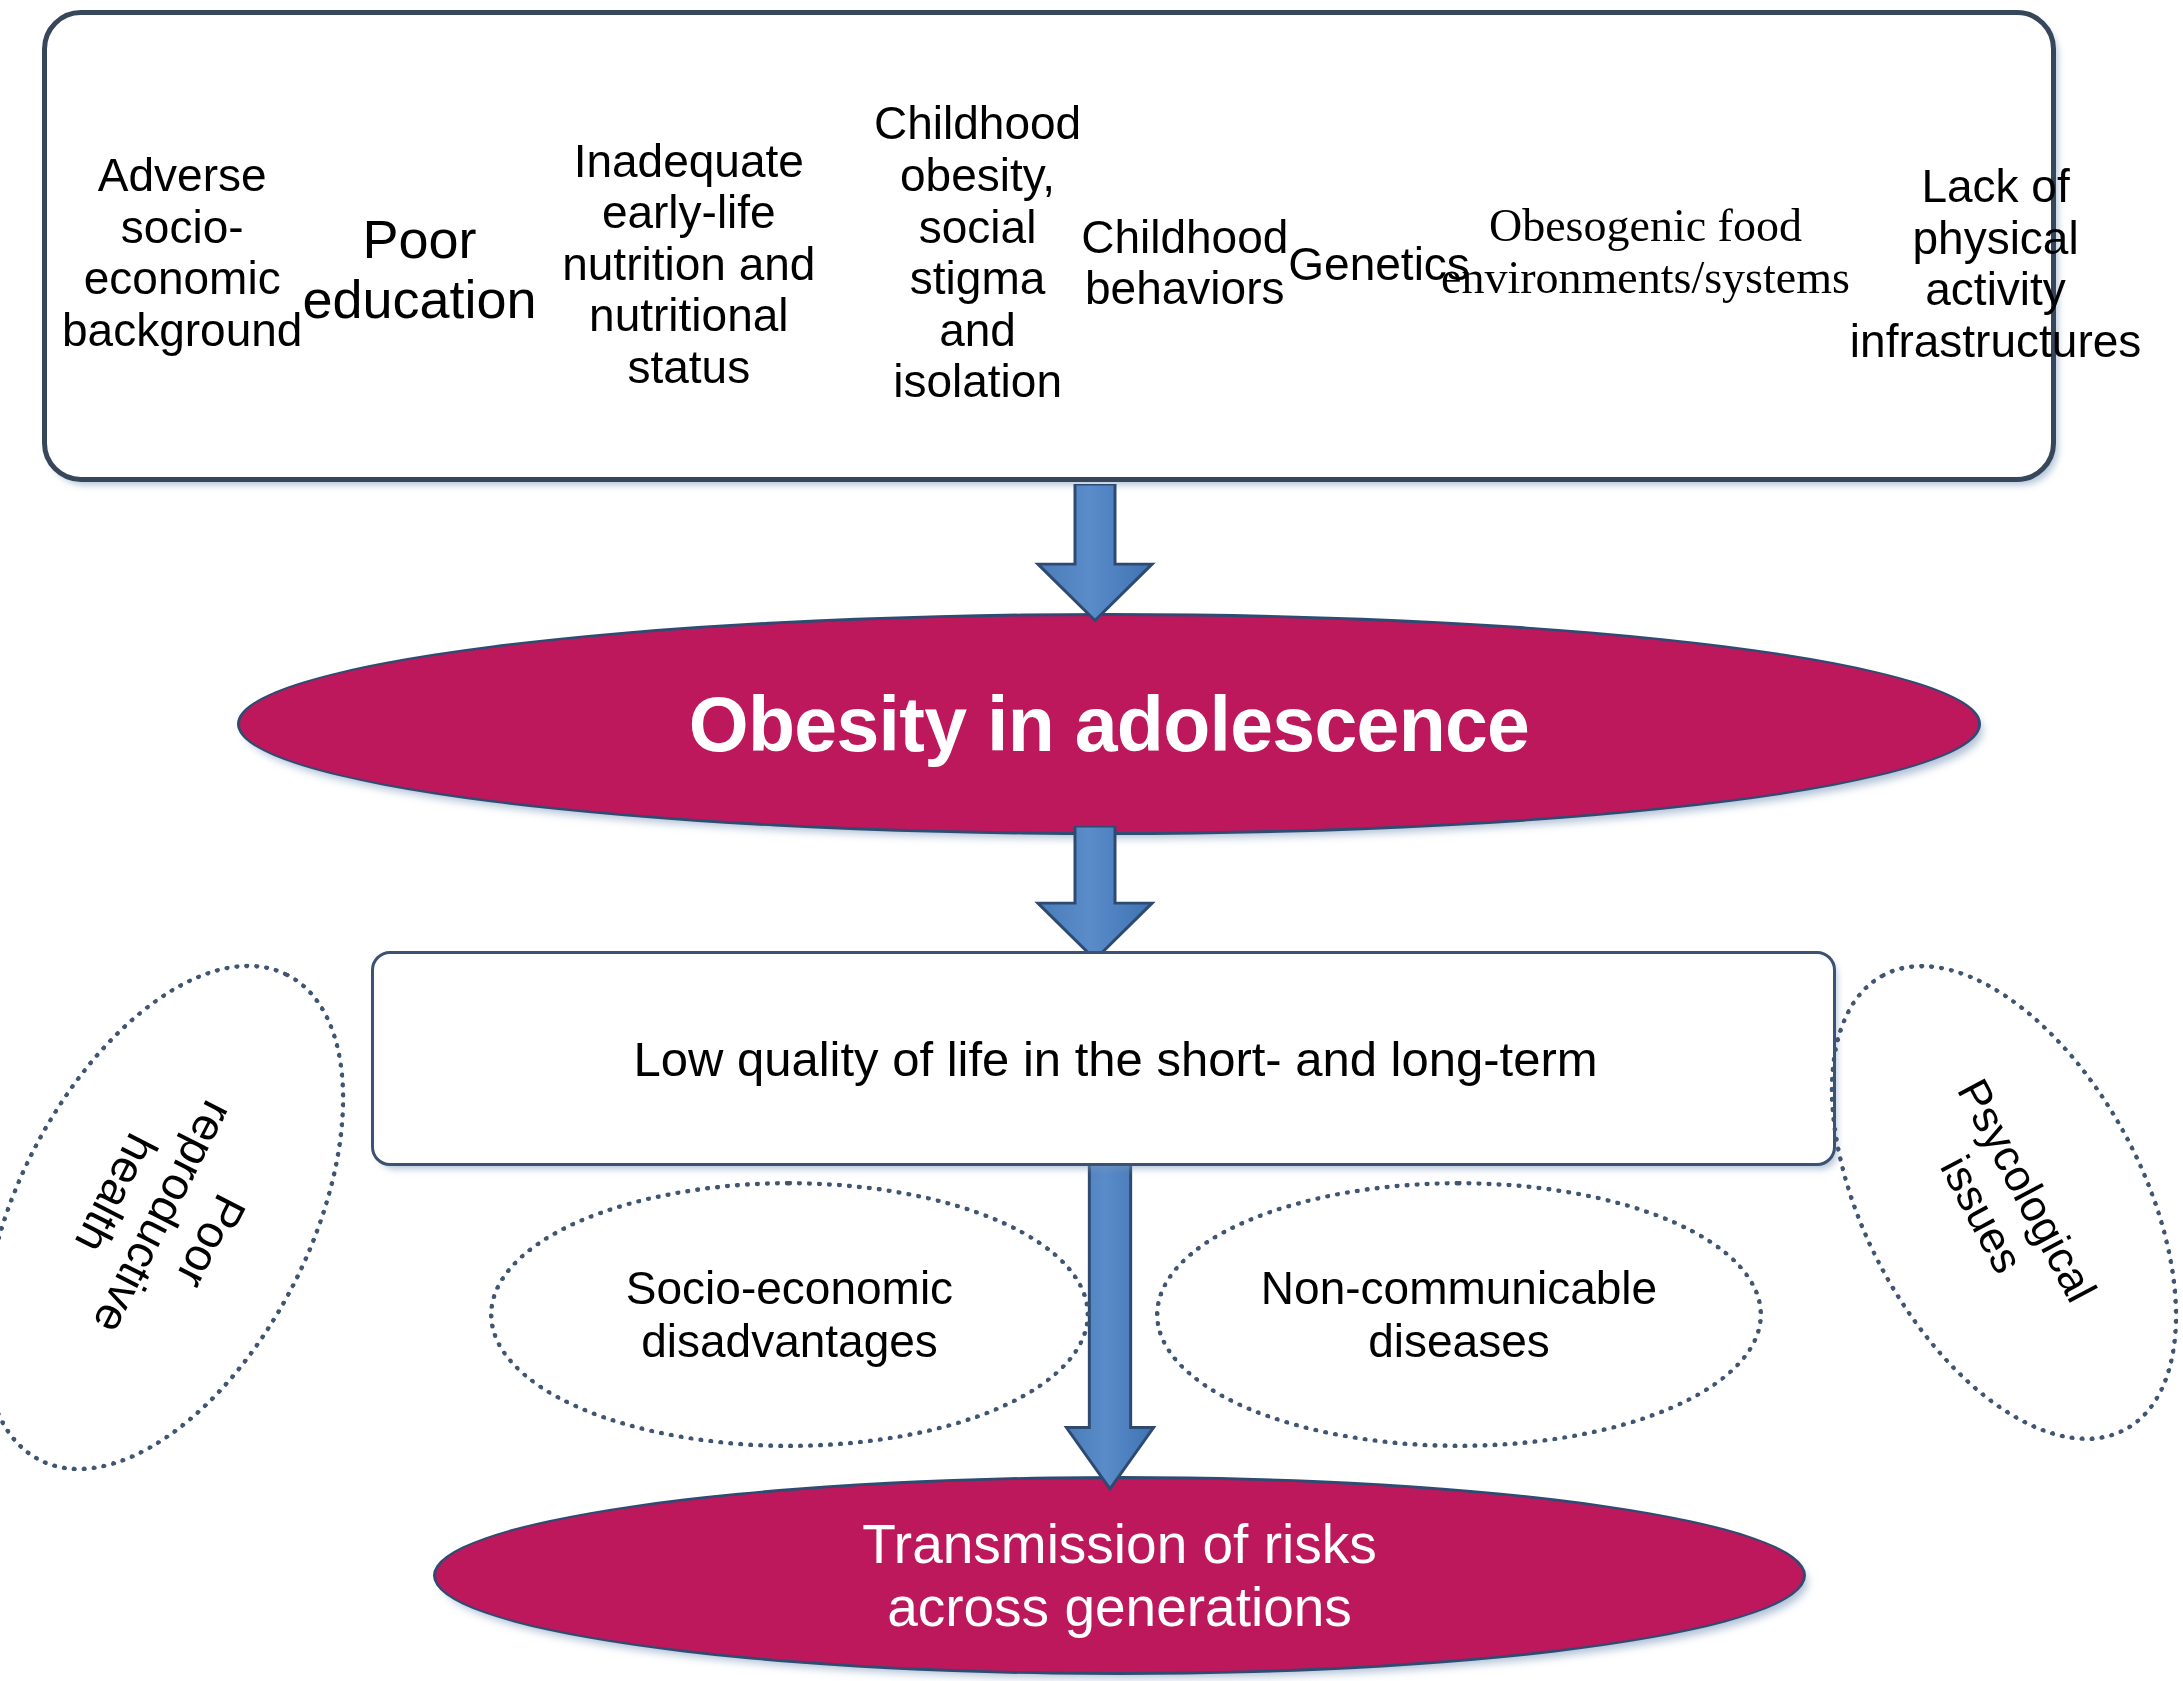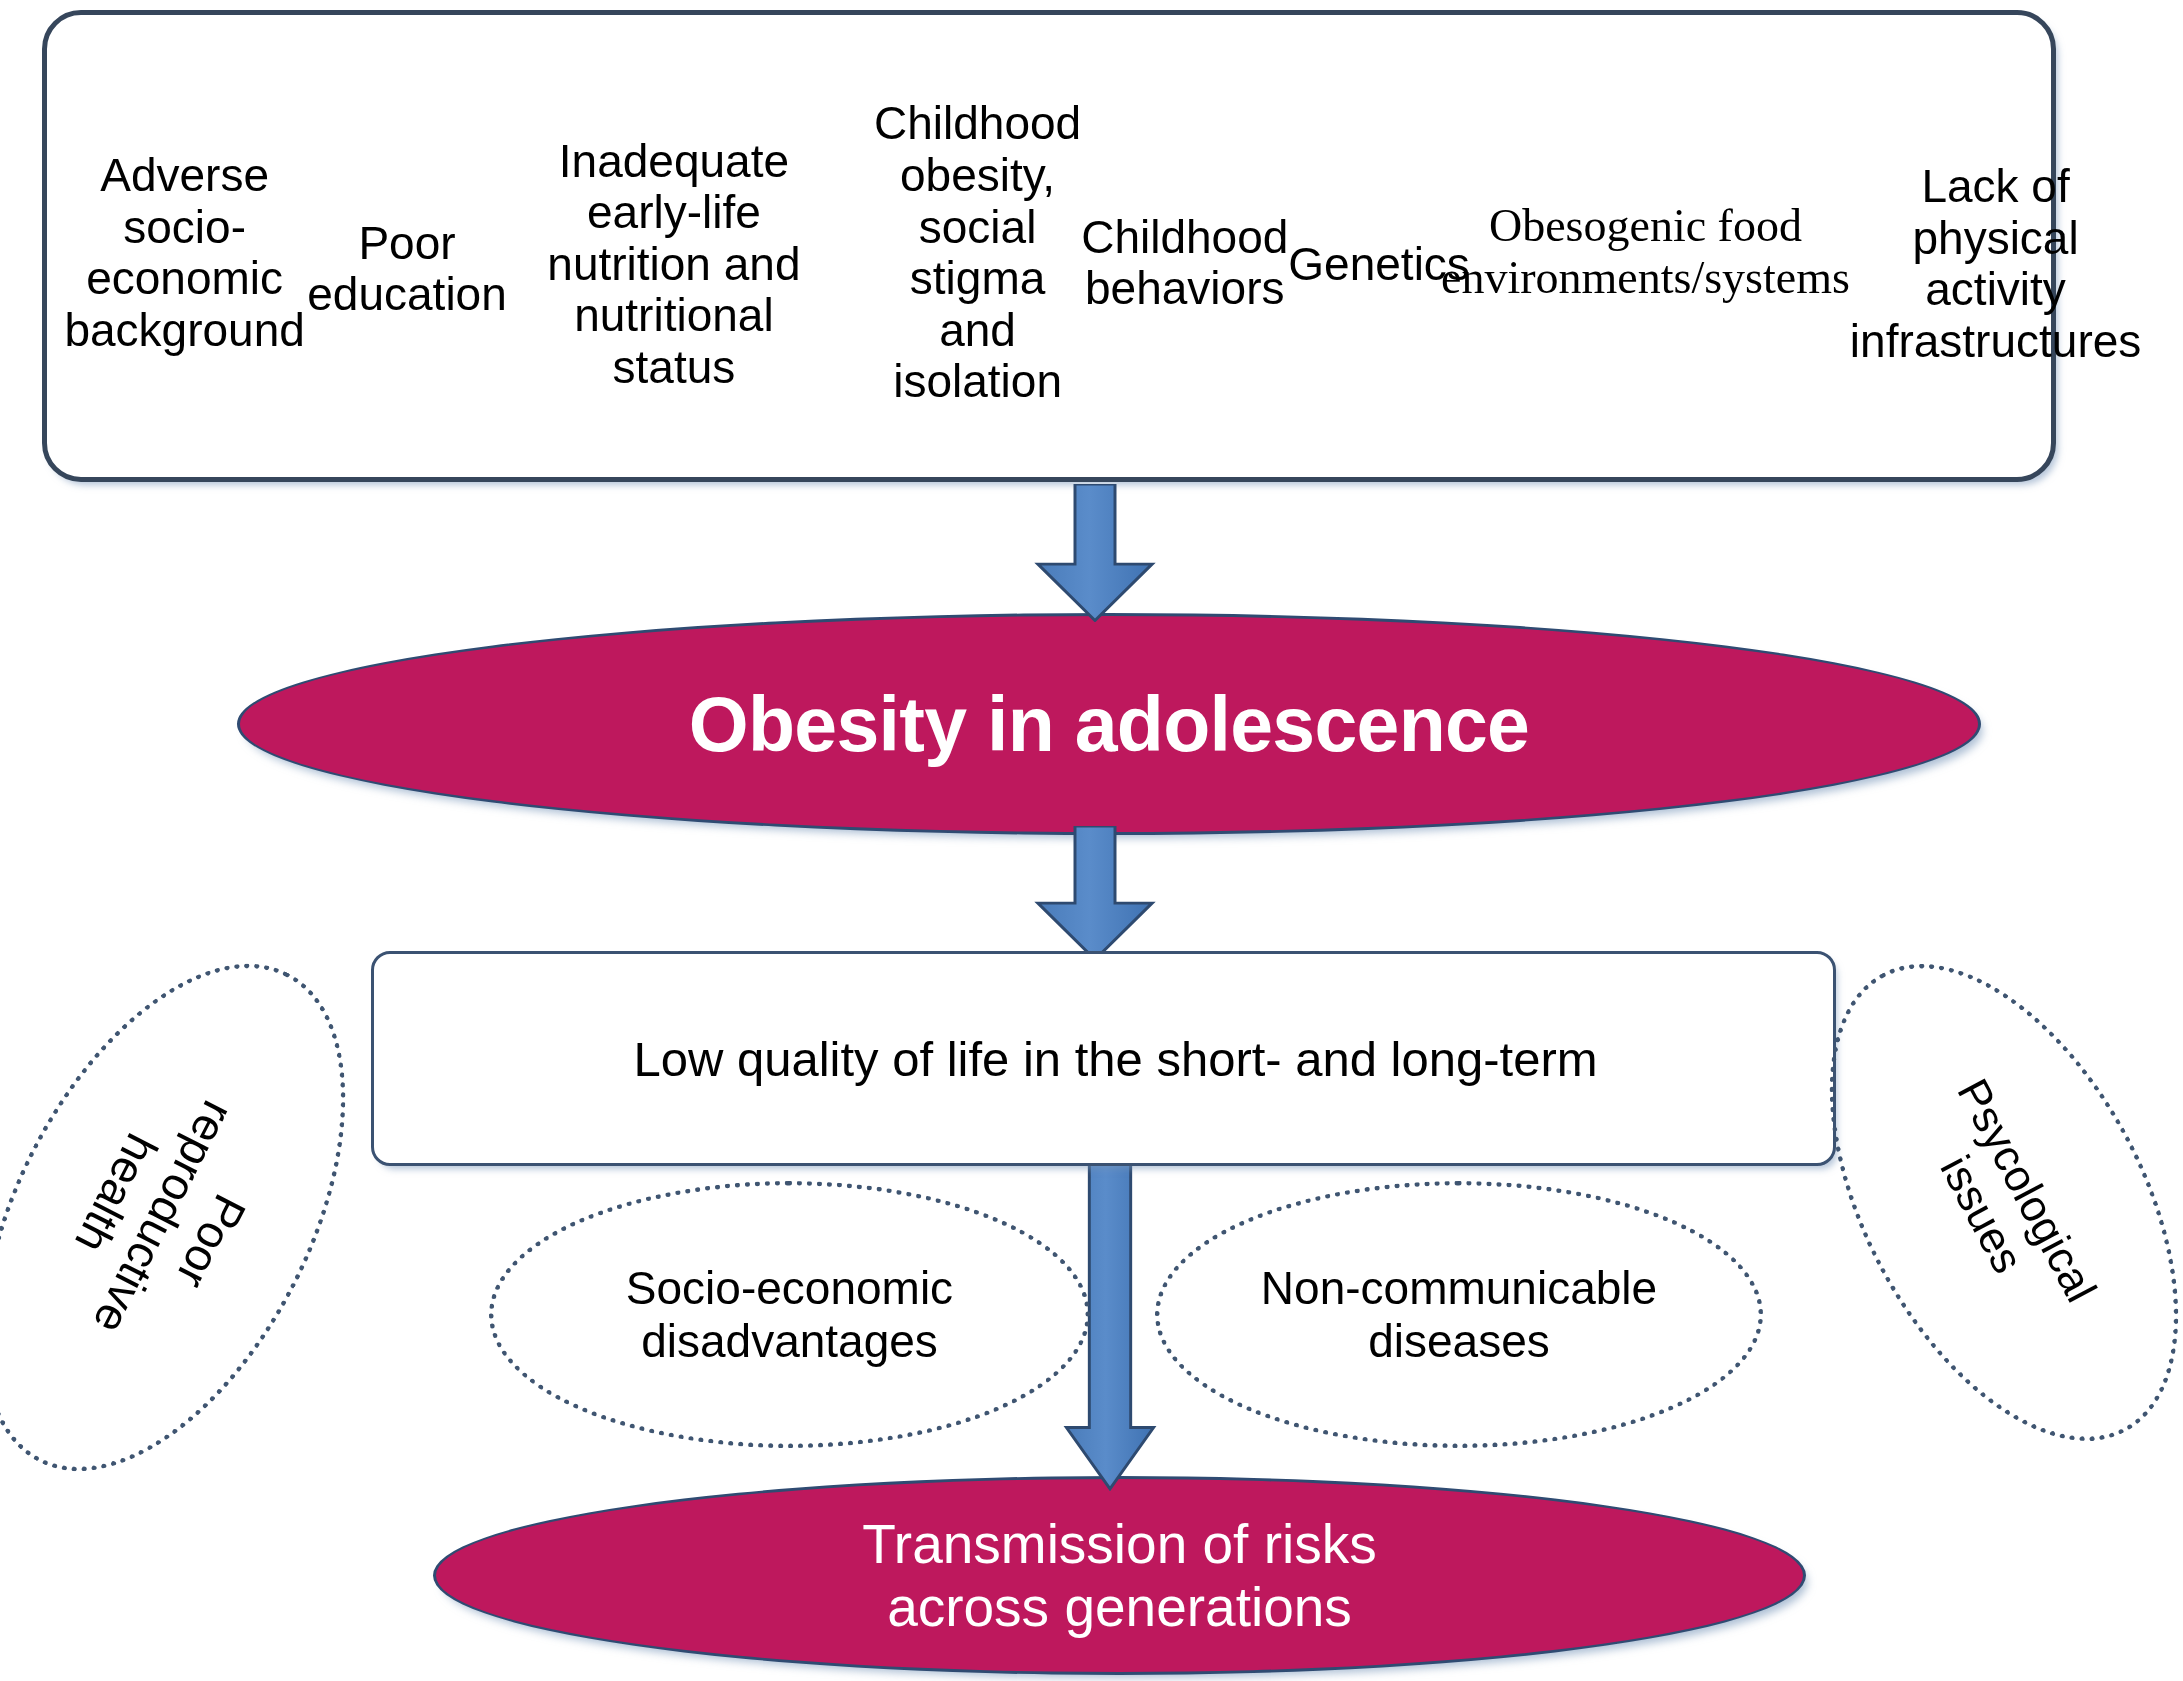--- a/index.html
+++ b/index.html
@@ -180,21 +180,21 @@
 </head>
 <body>
 
 <div id="stage">
 
   <div class="drivers-box">
 
     <div class="drivers-col col-a" style="justify-content:flex-start;">
       <div class="driver-item" style="font-size:46px; margin-top:13.3px;">Adverse socio-economic
 background</div>
-      <div class="driver-item" style="font-size:46px; margin-top:46px;">Poor education</div>
+      <div class="driver-item" style="font-size:54px; margin-top:46px;">Poor education</div>
       <div class="driver-item" style="font-size:46px; margin-top:36px;">Inadequate early-life nutrition and
 nutritional status</div>
     </div>
 
     <div class="drivers-col col-b" style="justify-content:flex-start;">
       <div class="driver-item" style="font-size:46px; margin-top:13.3px;">Childhood obesity, social
 stigma and isolation</div>
       <div class="driver-item" style="font-size:46px; margin-top:34px;">Childhood
 behaviors</div>
       <div class="driver-item" style="font-size:46px; margin-top:36px;">Genetics</div>

